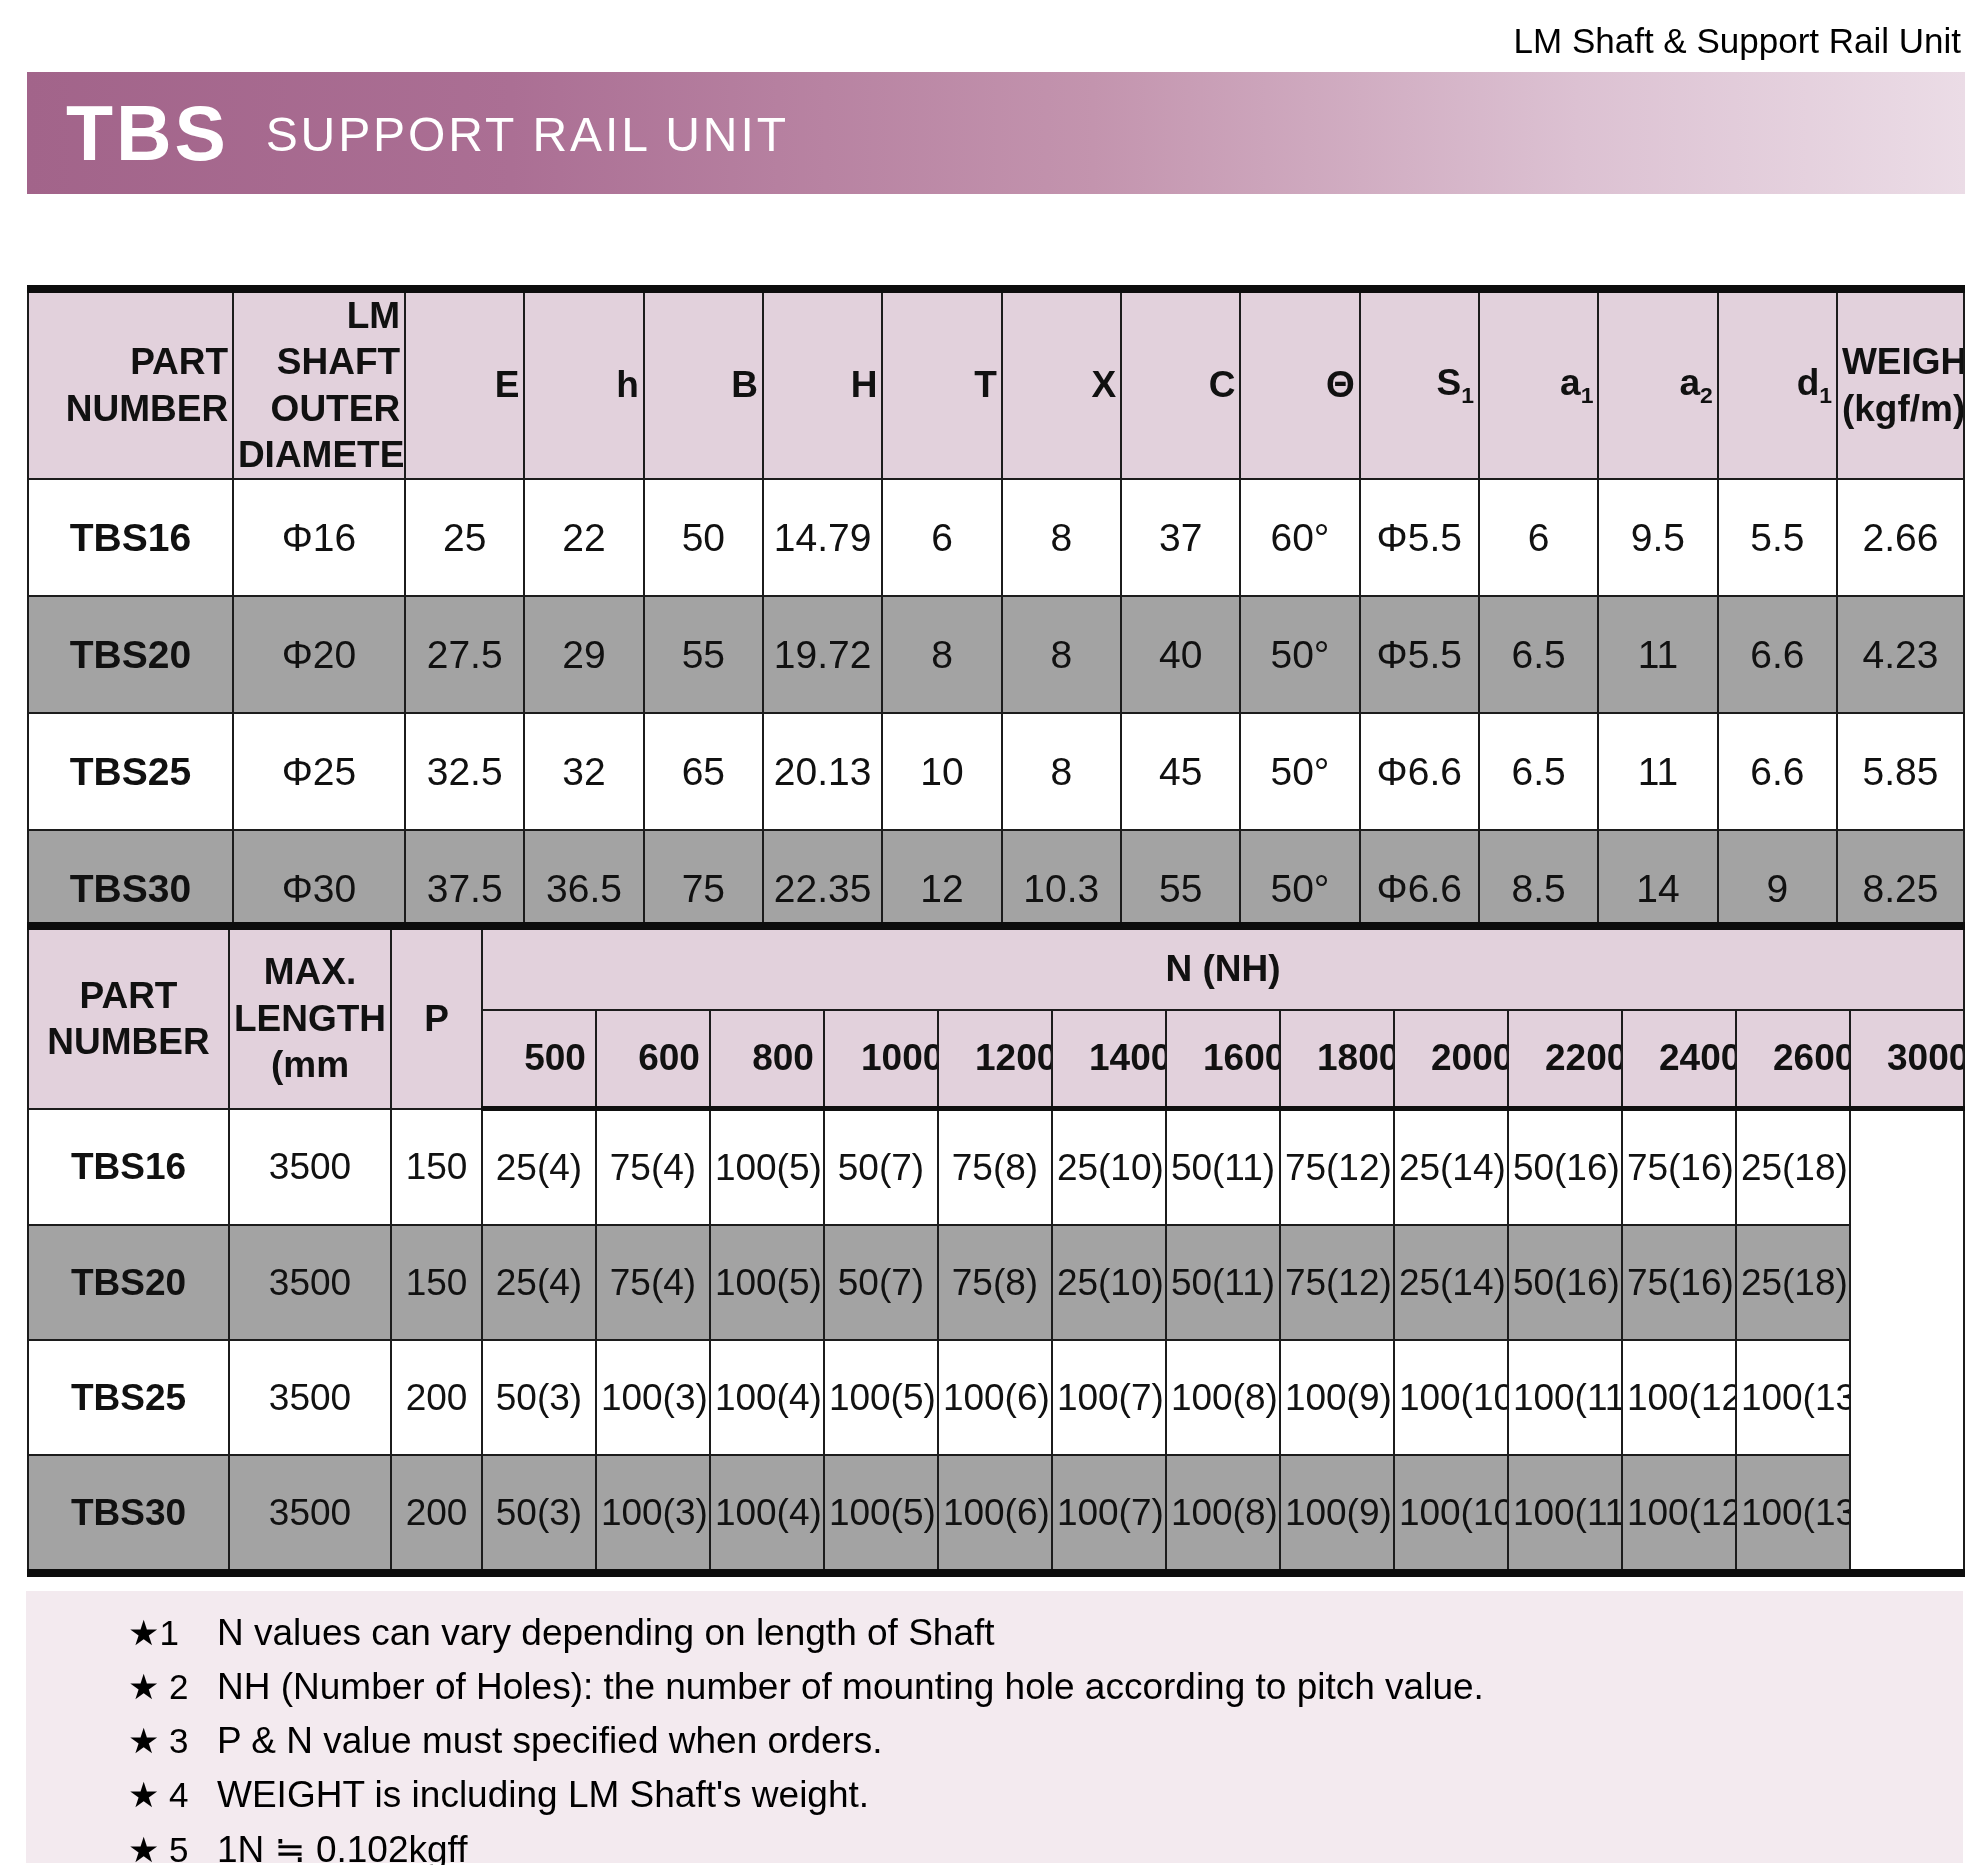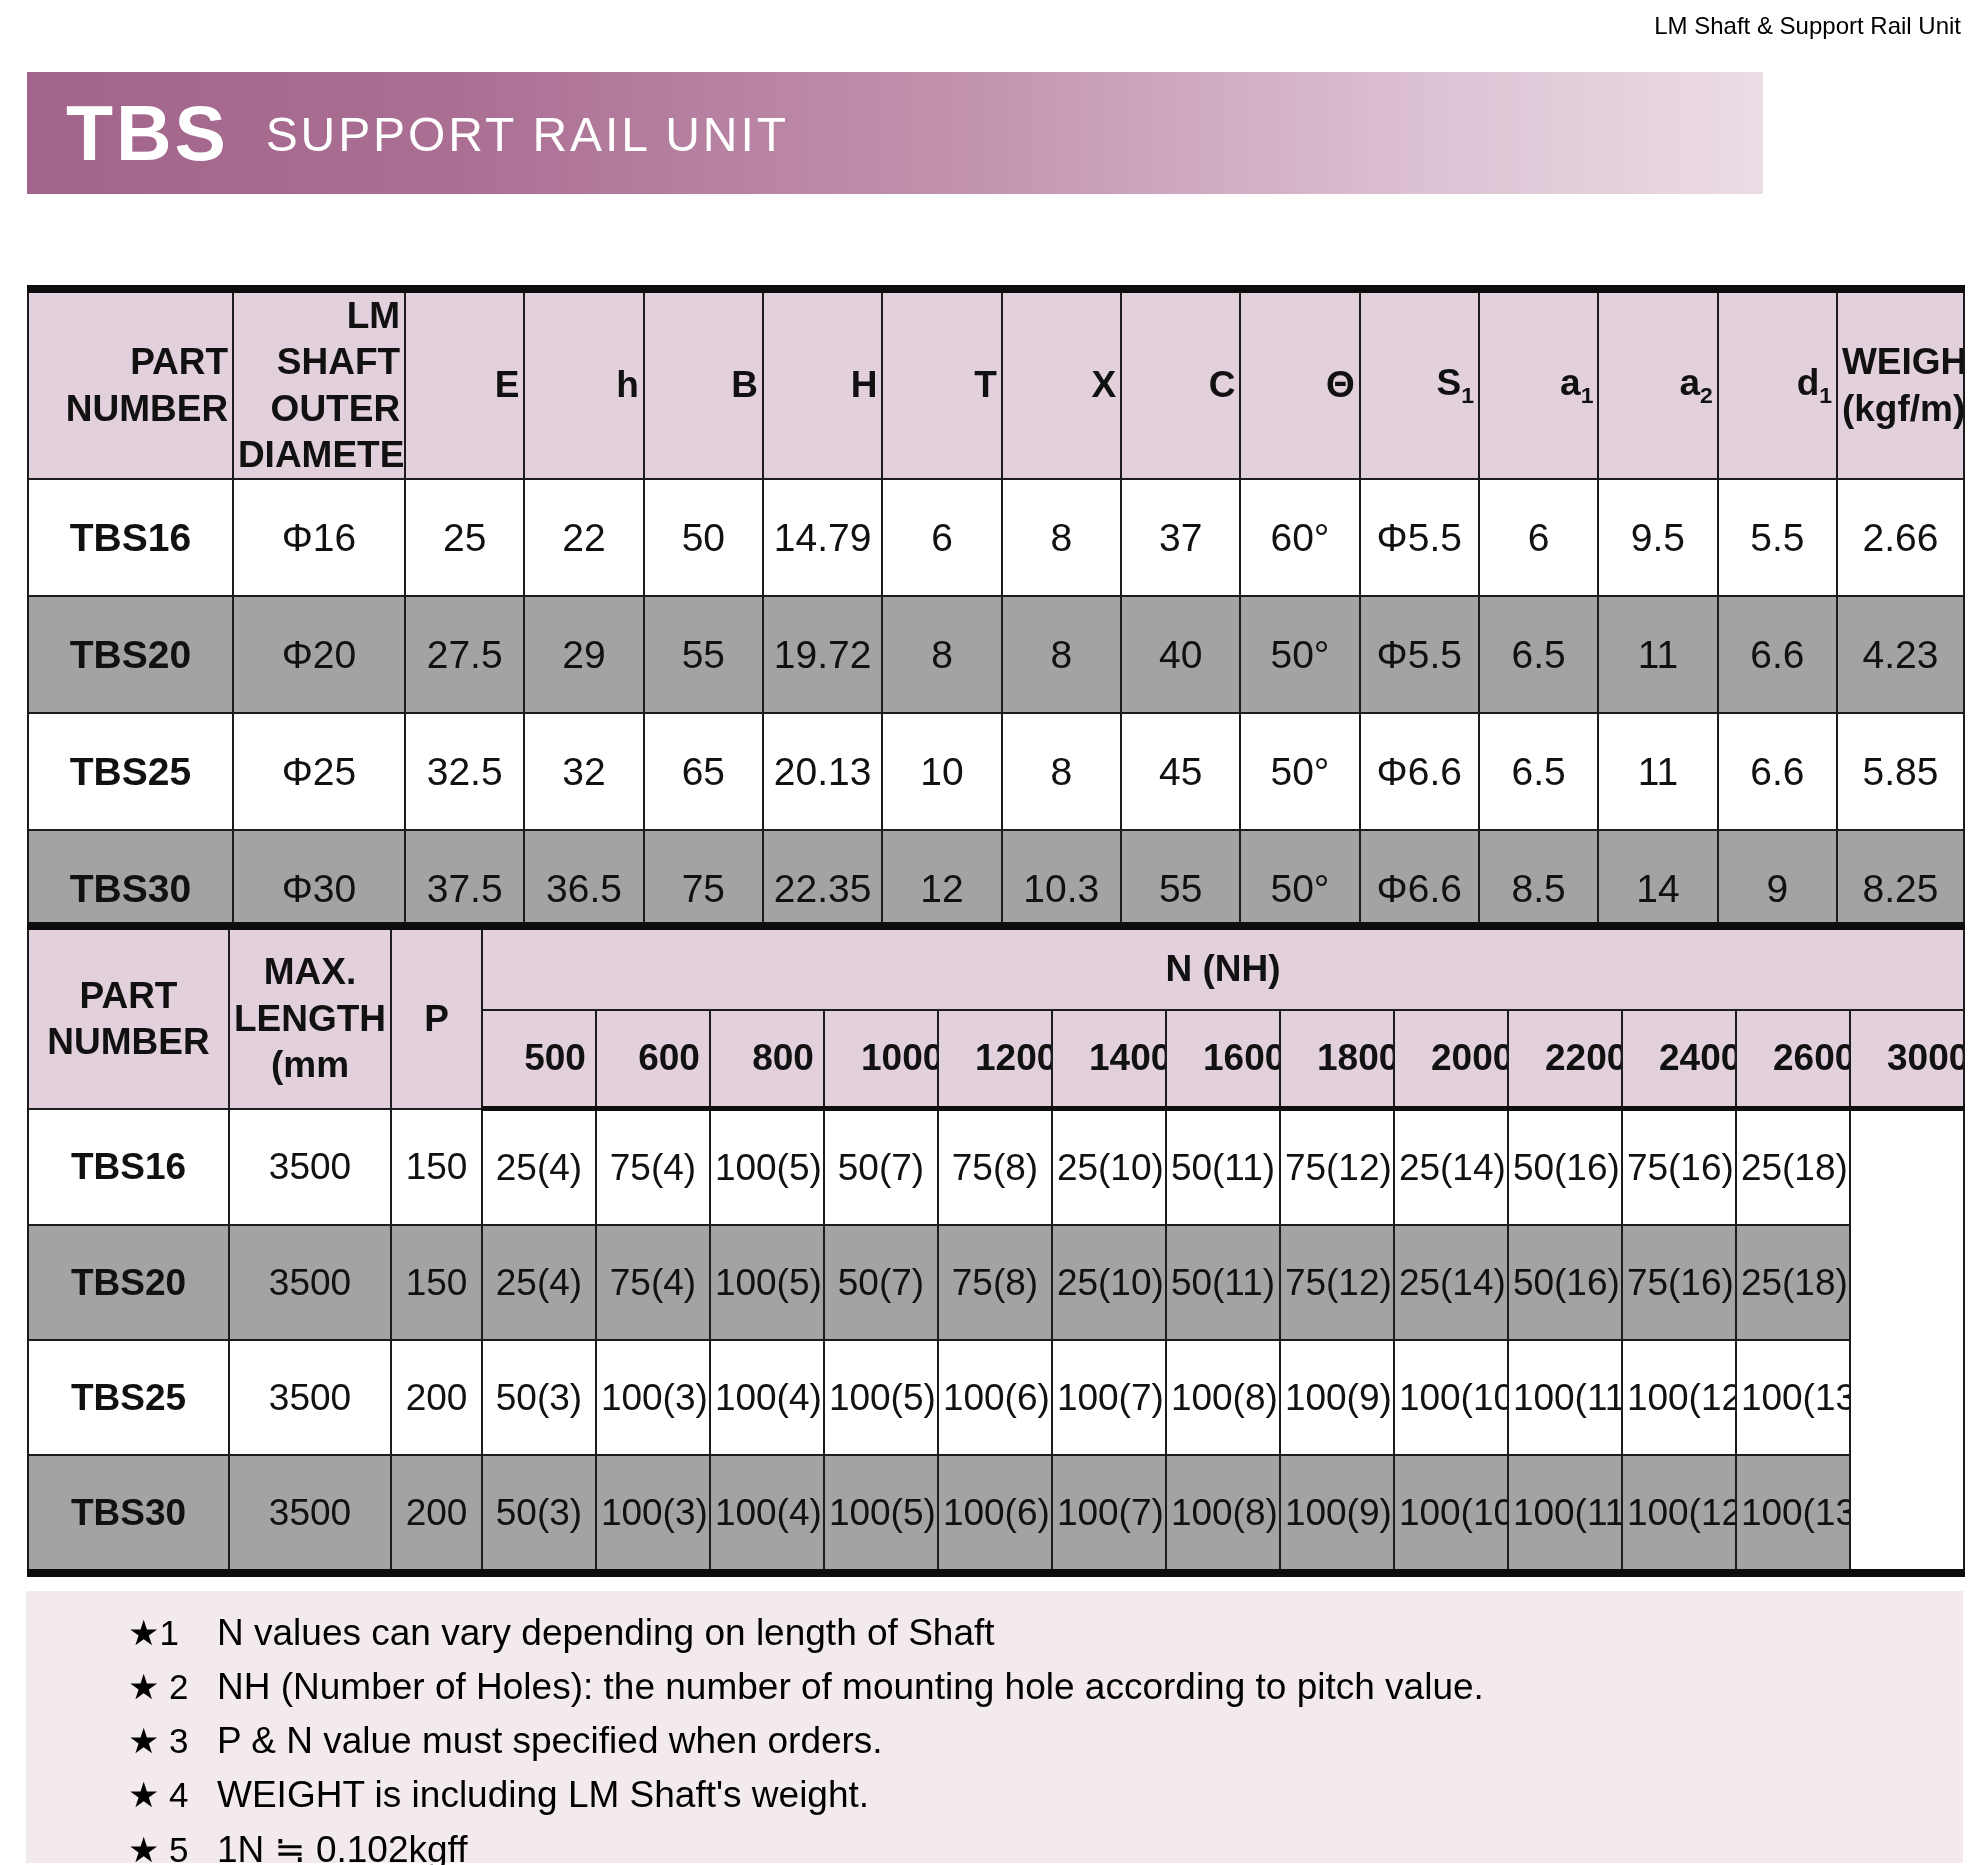--- a/index.html
+++ b/index.html
@@ -3,25 +3,25 @@
 <meta charset="utf-8">
 <style>
   html,body{margin:0;padding:0;background:#ffffff;}
   body{
     width:1982px;height:1865px;
     font-family:"Liberation Sans",sans-serif;
     color:#111;
     position:relative;
   }
   .top-right{
-    position:absolute;top:12px;right:21px;
-    font-size:24px;color:#000;letter-spacing:0px;
+    position:absolute;top:21px;right:21px;
+    font-size:35px;color:#000;letter-spacing:0px;
   }
   .banner{
-    position:absolute;left:27px;top:72px;width:1736px;height:122px;
+    position:absolute;left:27px;top:72px;width:1938px;height:122px;
     background:linear-gradient(to right,#a2648a 0%,#ab6f94 25%,#c394ae 55%,#dcc1d2 80%,#ebdce6 100%);
     display:flex;align-items:center;
   }
   .banner .code{
     color:#fff;font-size:77px;font-weight:bold;letter-spacing:2.9px;
     margin-left:39px;
   }
   .banner .title{
     color:#fff;font-size:48px;font-weight:400;letter-spacing:2.9px;
     margin-left:37px;margin-top:3.9px;

